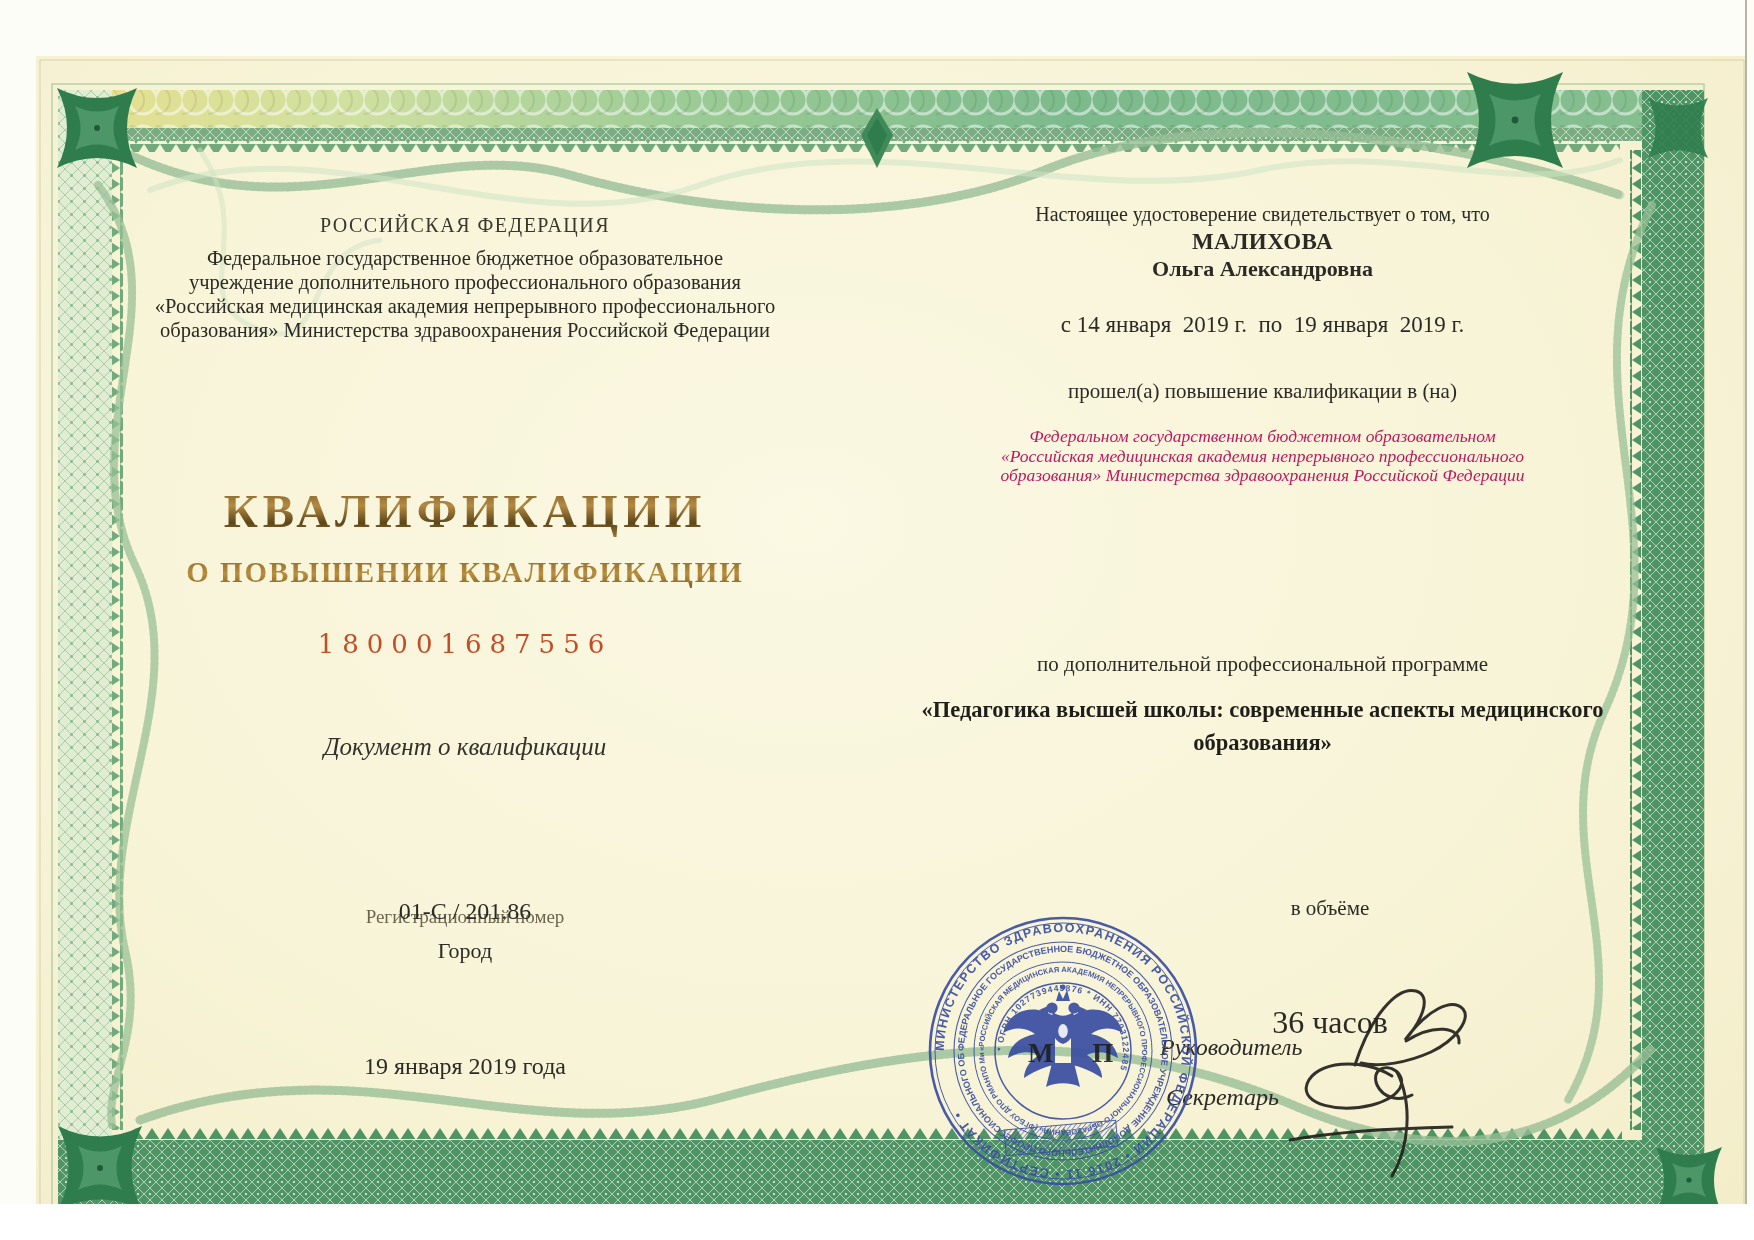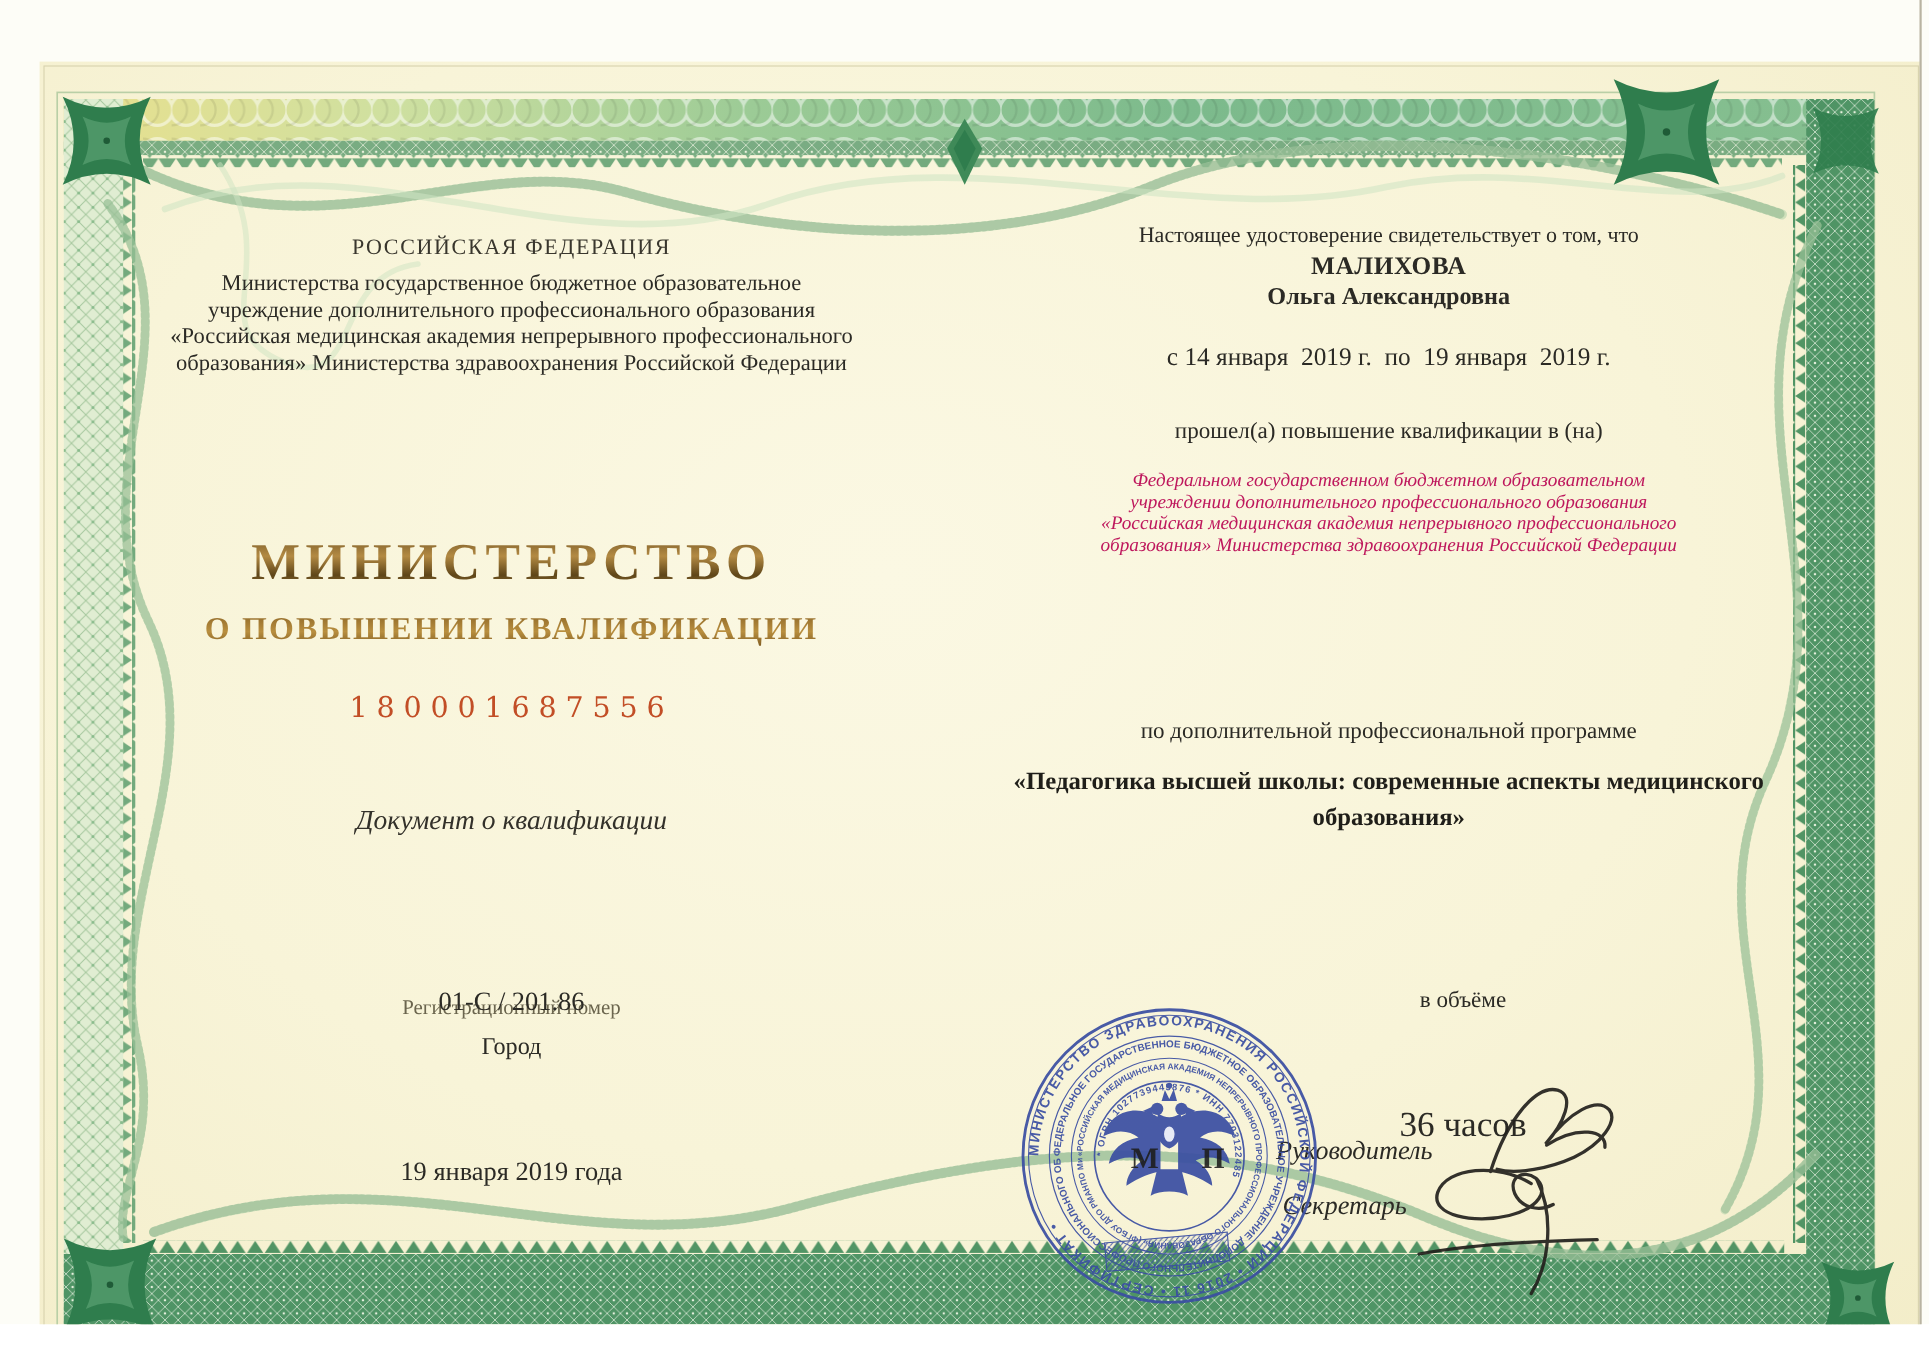--- a/index.html
+++ b/index.html
@@ -145,42 +145,41 @@
         <path d="M1672,1163 Q1689,1172 1706,1163 Q1697,1180 1706,1197 Q1689,1188 1672,1197 Q1681,1180 1672,1163 Z" fill="#5aa172" opacity="0.7"></path>
         <circle cx="1689" cy="1180" r="2.6" fill="#1f5b37"></circle>
       </g>
       <path d="M877,108 L893,135 L877,168 L861,135 Z" fill="#3f8a58"></path>
       <path d="M877,118 L887,135 L877,156 L867,135 Z" fill="#2f7d4d"></path>
     </g>
   </svg>
 
   <div class="abs ctr lcol country">РОССИЙСКАЯ ФЕДЕРАЦИЯ</div>
   <div class="abs ctr lcol orglines">
-    <div>Министерства государственное бюджетное образовательное</div>
+    <div>Федеральное государственное бюджетное образовательное</div>
     <div>учреждение дополнительного профессионального образования</div>
     <div>«Российская медицинская академия  непрерывного профессионального</div>
     <div>образования» Министерства здравоохранения  Российской Федерации</div>
   </div>
-  <div class="abs ctr lcol cert-title">МИНИСТЕРСТВО</div>
+  <div class="abs ctr lcol cert-title">КВАЛИФИКАЦИИ</div>
   <div class="abs ctr lcol cert-sub">О ПОВЫШЕНИИ КВАЛИФИКАЦИИ</div>
   <div class="abs ctr lcol serial">180001687556</div>
   <div class="abs ctr lcol dockind ink">Документ о квалификации</div>
   <div class="abs ctr lcol reglabel">Регистрационный номер</div>
   <div class="abs ctr lcol regvalue ink">01-С / 201.86</div>
   <div class="abs ctr lcol citylabel ink">Город</div>
   <div class="abs ctr lcol datevalue ink">19 января 2019 года</div>
 
   <div class="abs ctr rcol statement ink">Настоящее удостоверение свидетельствует о том, что</div>
   <div class="abs ctr rcol holderlast ink">МАЛИХОВА</div>
   <div class="abs ctr rcol holderfirst ink">Ольга Александровна</div>
   <div class="abs ctr rcol period ink">с 14 января  2019 г.  по  19 января  2019 г.</div>
   <div class="abs ctr rcol completion ink">прошел(а) повышение квалификации в (на)</div>
   <div class="abs ctr rcol instlines">
     <div>Федеральном государственном бюджетном образовательном</div>
-    <div>учреждении дополнительного профессионального образования</div>
     <div>«Российская  медицинская академия непрерывного профессионального</div>
     <div>образования» Министерства здравоохранения Российской Федерации</div>
   </div>
   <div class="abs ctr rcol proglabel ink">по дополнительной профессиональной программе</div>
   <div class="abs ctr rcol proglines">
     <div>«Педагогика высшей школы: современные аспекты медицинского</div>
     <div>образования»</div>
   </div>
   <div class="abs ctr vol vlabel ink">в объёме</div>
   <div class="abs ctr vol vvalue ink">36 часов</div>

